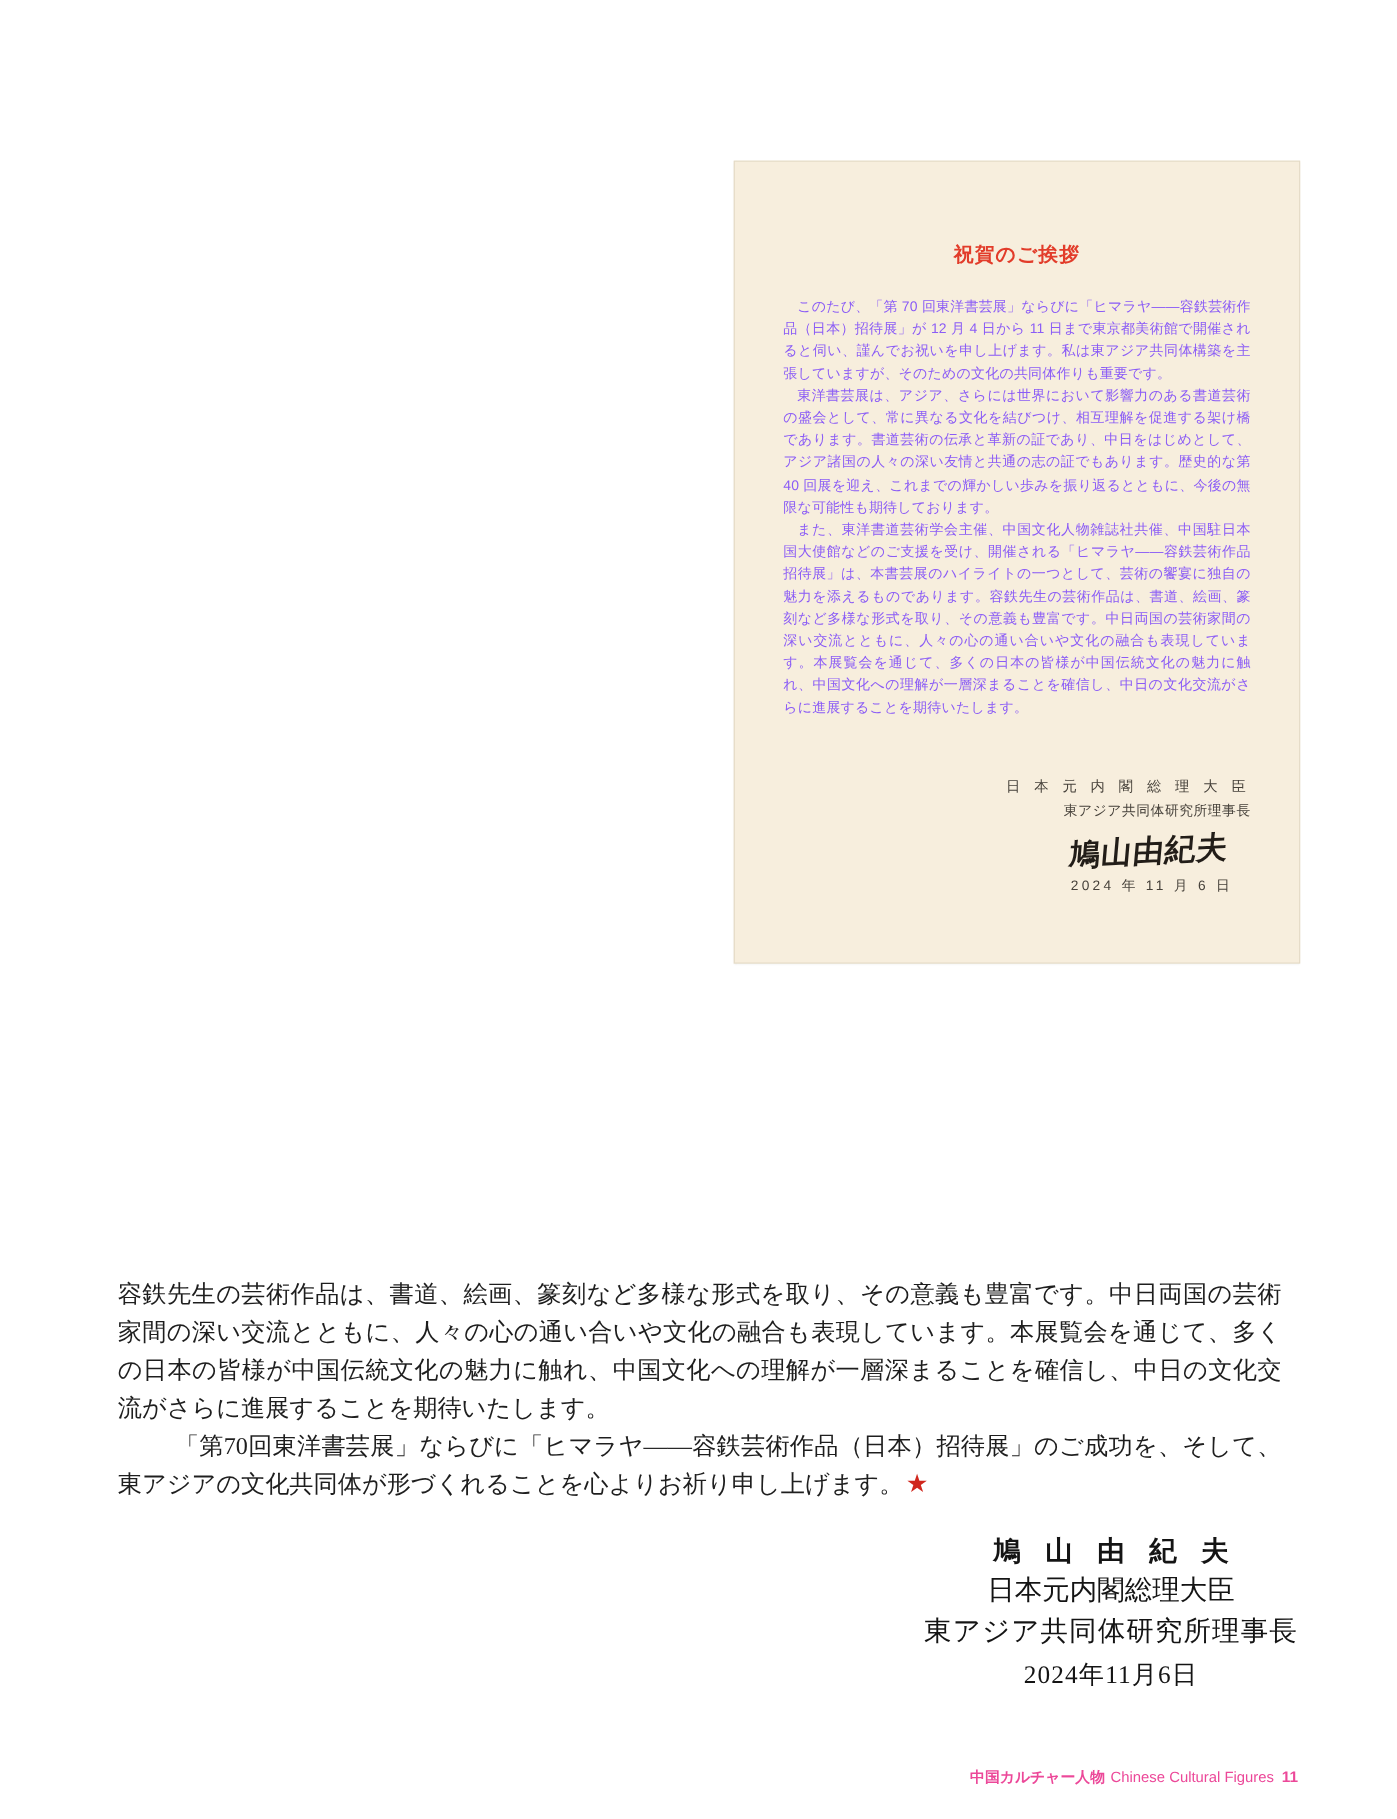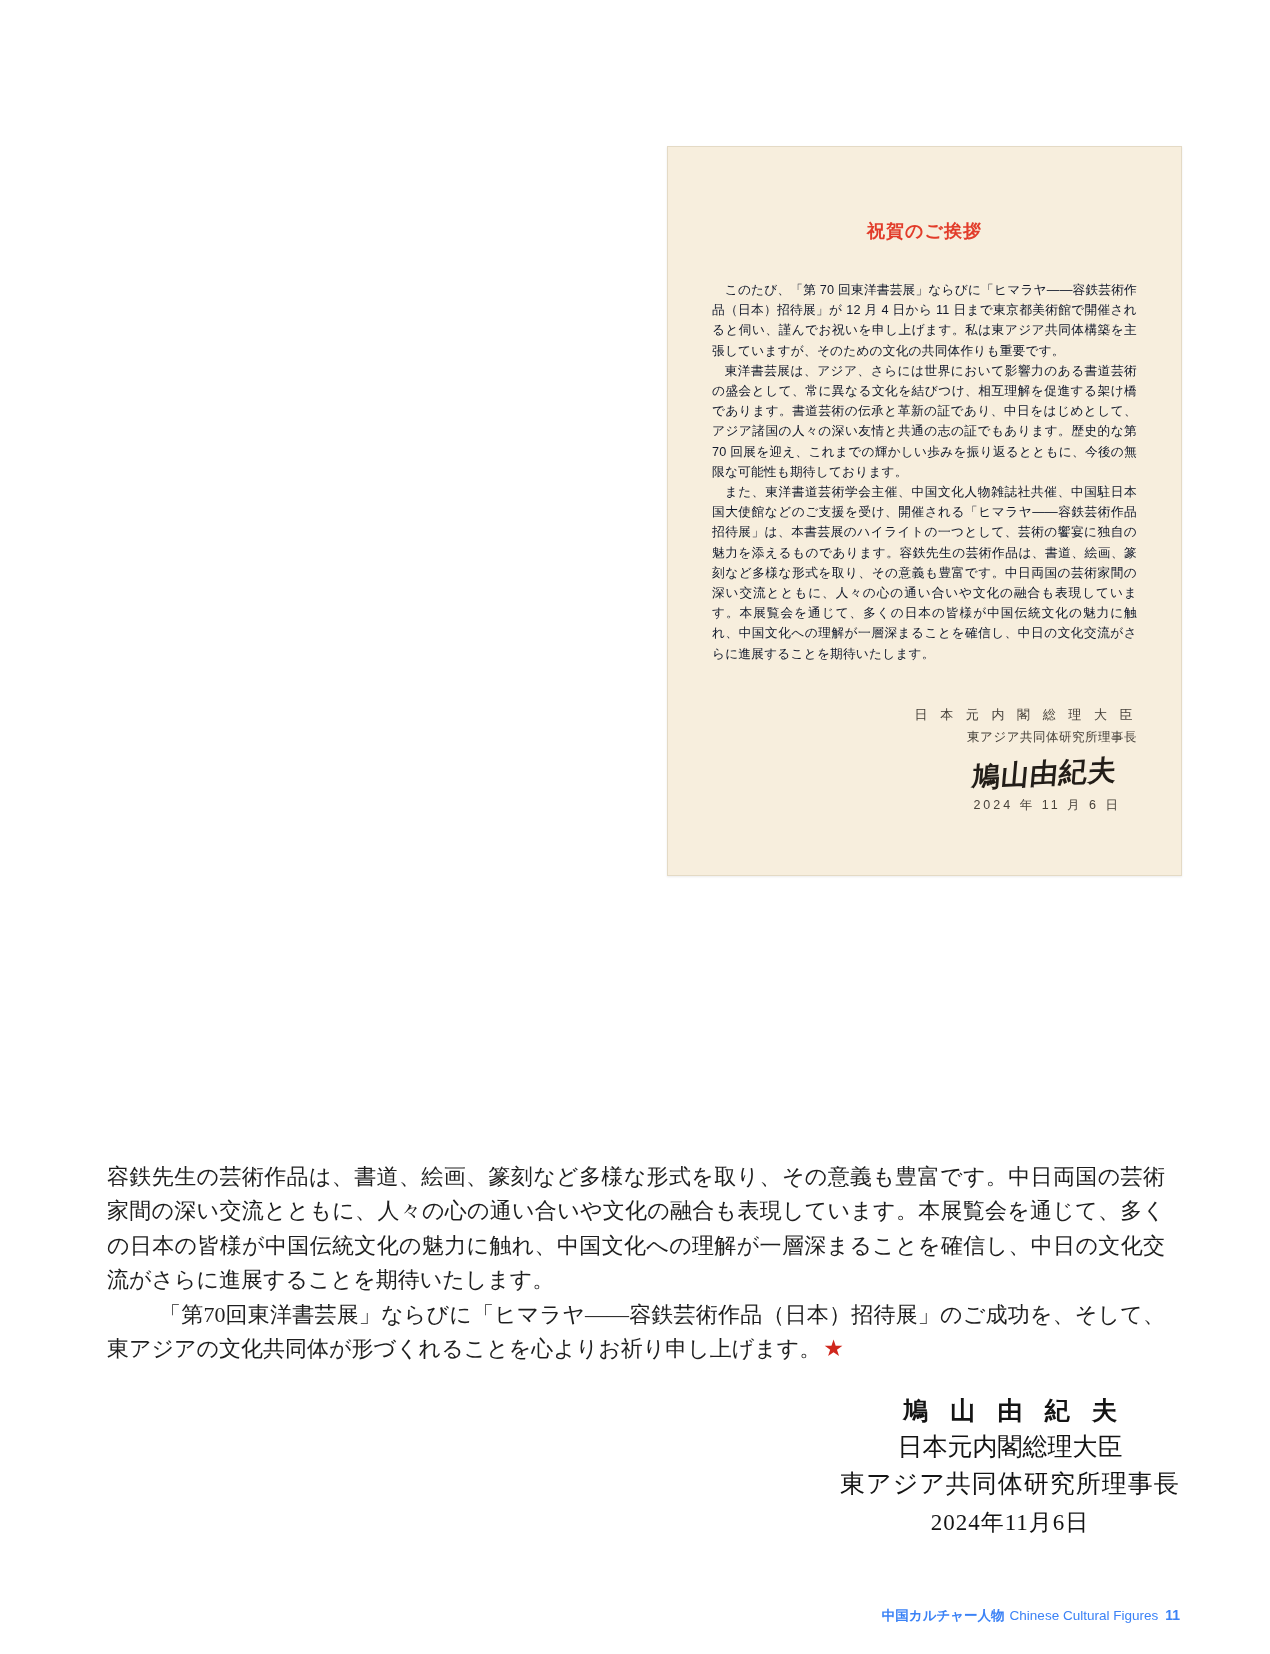--- a/index.html
+++ b/index.html
@@ -31,25 +31,25 @@
   .card-title {
     margin-top: 71px;
     text-align: center;
     font-size: 18px;
     line-height: 26px;
     font-weight: bold;
     letter-spacing: 1px;
     color: #e23c2a;
   }
   .card-body {
-    margin-top: 36px;
+    margin-top: 25px;
     font-size: 12.7px;
     line-height: 20.2px;
     text-align: justify;
-    color: #0f172a;
+    color: #8b5cf6;
     letter-spacing: 0.2px;
   }
   .card-body p { margin: 0; text-indent: 1em; }
   .card-signoff {
     position: absolute;
     top: 556px;
     right: 44px;
     text-align: right;
     color: #46413a;
   }
@@ -106,37 +106,37 @@
   .sig-title2 { font-size: 25px; line-height: 37px; letter-spacing: 1px; white-space: nowrap; }
   .sig-date   { font-size: 23px; line-height: 41px; letter-spacing: 1px; white-space: nowrap; }
 
   
   .footer {
     position: absolute;
     top: 1606px;
     right: 90px;
     font-size: 13.5px;
     line-height: 18px;
-    color: #3b82f6;
+    color: #ec4899;
     white-space: nowrap;
   }
   .footer .jp { font-weight: 600; }
   .footer .en { font-weight: 400; padding-left: 5px; }
   .footer .pagenum { font-weight: bold; font-size: 14px; padding-left: 7px; }
 </style>
 </head>
 <body>
 
 <div class="page">
 
   <div class="letter-card">
     <div class="card-title">祝賀のご挨拶</div>
     <div class="card-body">
       <p>このたび、「第 70 回東洋書芸展」ならびに「ヒマラヤ——容鉄芸術作品（日本）招待展」が 12 月 4 日から 11 日まで東京都美術館で開催されると伺い、謹んでお祝いを申し上げます。私は東アジア共同体構築を主張していますが、そのための文化の共同体作りも重要です。</p>
-      <p>東洋書芸展は、アジア、さらには世界において影響力のある書道芸術の盛会として、常に異なる文化を結びつけ、相互理解を促進する架け橋であります。書道芸術の伝承と革新の証であり、中日をはじめとして、アジア諸国の人々の深い友情と共通の志の証でもあります。歴史的な第 70 回展を迎え、これまでの輝かしい歩みを振り返るとともに、今後の無限な可能性も期待しております。</p>
+      <p>東洋書芸展は、アジア、さらには世界において影響力のある書道芸術の盛会として、常に異なる文化を結びつけ、相互理解を促進する架け橋であります。書道芸術の伝承と革新の証であり、中日をはじめとして、アジア諸国の人々の深い友情と共通の志の証でもあります。歴史的な第 40 回展を迎え、これまでの輝かしい歩みを振り返るとともに、今後の無限な可能性も期待しております。</p>
       <p>また、東洋書道芸術学会主催、中国文化人物雑誌社共催、中国駐日本国大使館などのご支援を受け、開催される「ヒマラヤ——容鉄芸術作品招待展」は、本書芸展のハイライトの一つとして、芸術の饗宴に独自の魅力を添えるものであります。容鉄先生の芸術作品は、書道、絵画、篆刻など多様な形式を取り、その意義も豊富です。中日両国の芸術家間の深い交流とともに、人々の心の通い合いや文化の融合も表現しています。本展覧会を通じて、多くの日本の皆様が中国伝統文化の魅力に触れ、中国文化への理解が一層深まることを確信し、中日の文化交流がさらに進展することを期待いたします。</p>
     </div>
     <div class="card-signoff">
       <div class="sign-line1">日 本 元 内 閣 総 理 大 臣</div>
       <div class="sign-line2">東アジア共同体研究所理事長</div>
       <div>
         <span class="sign-name">鳩山由紀夫</span>
       </div>
       <div class="sign-date">2024 年 11 月 6 日</div>
     </div>

